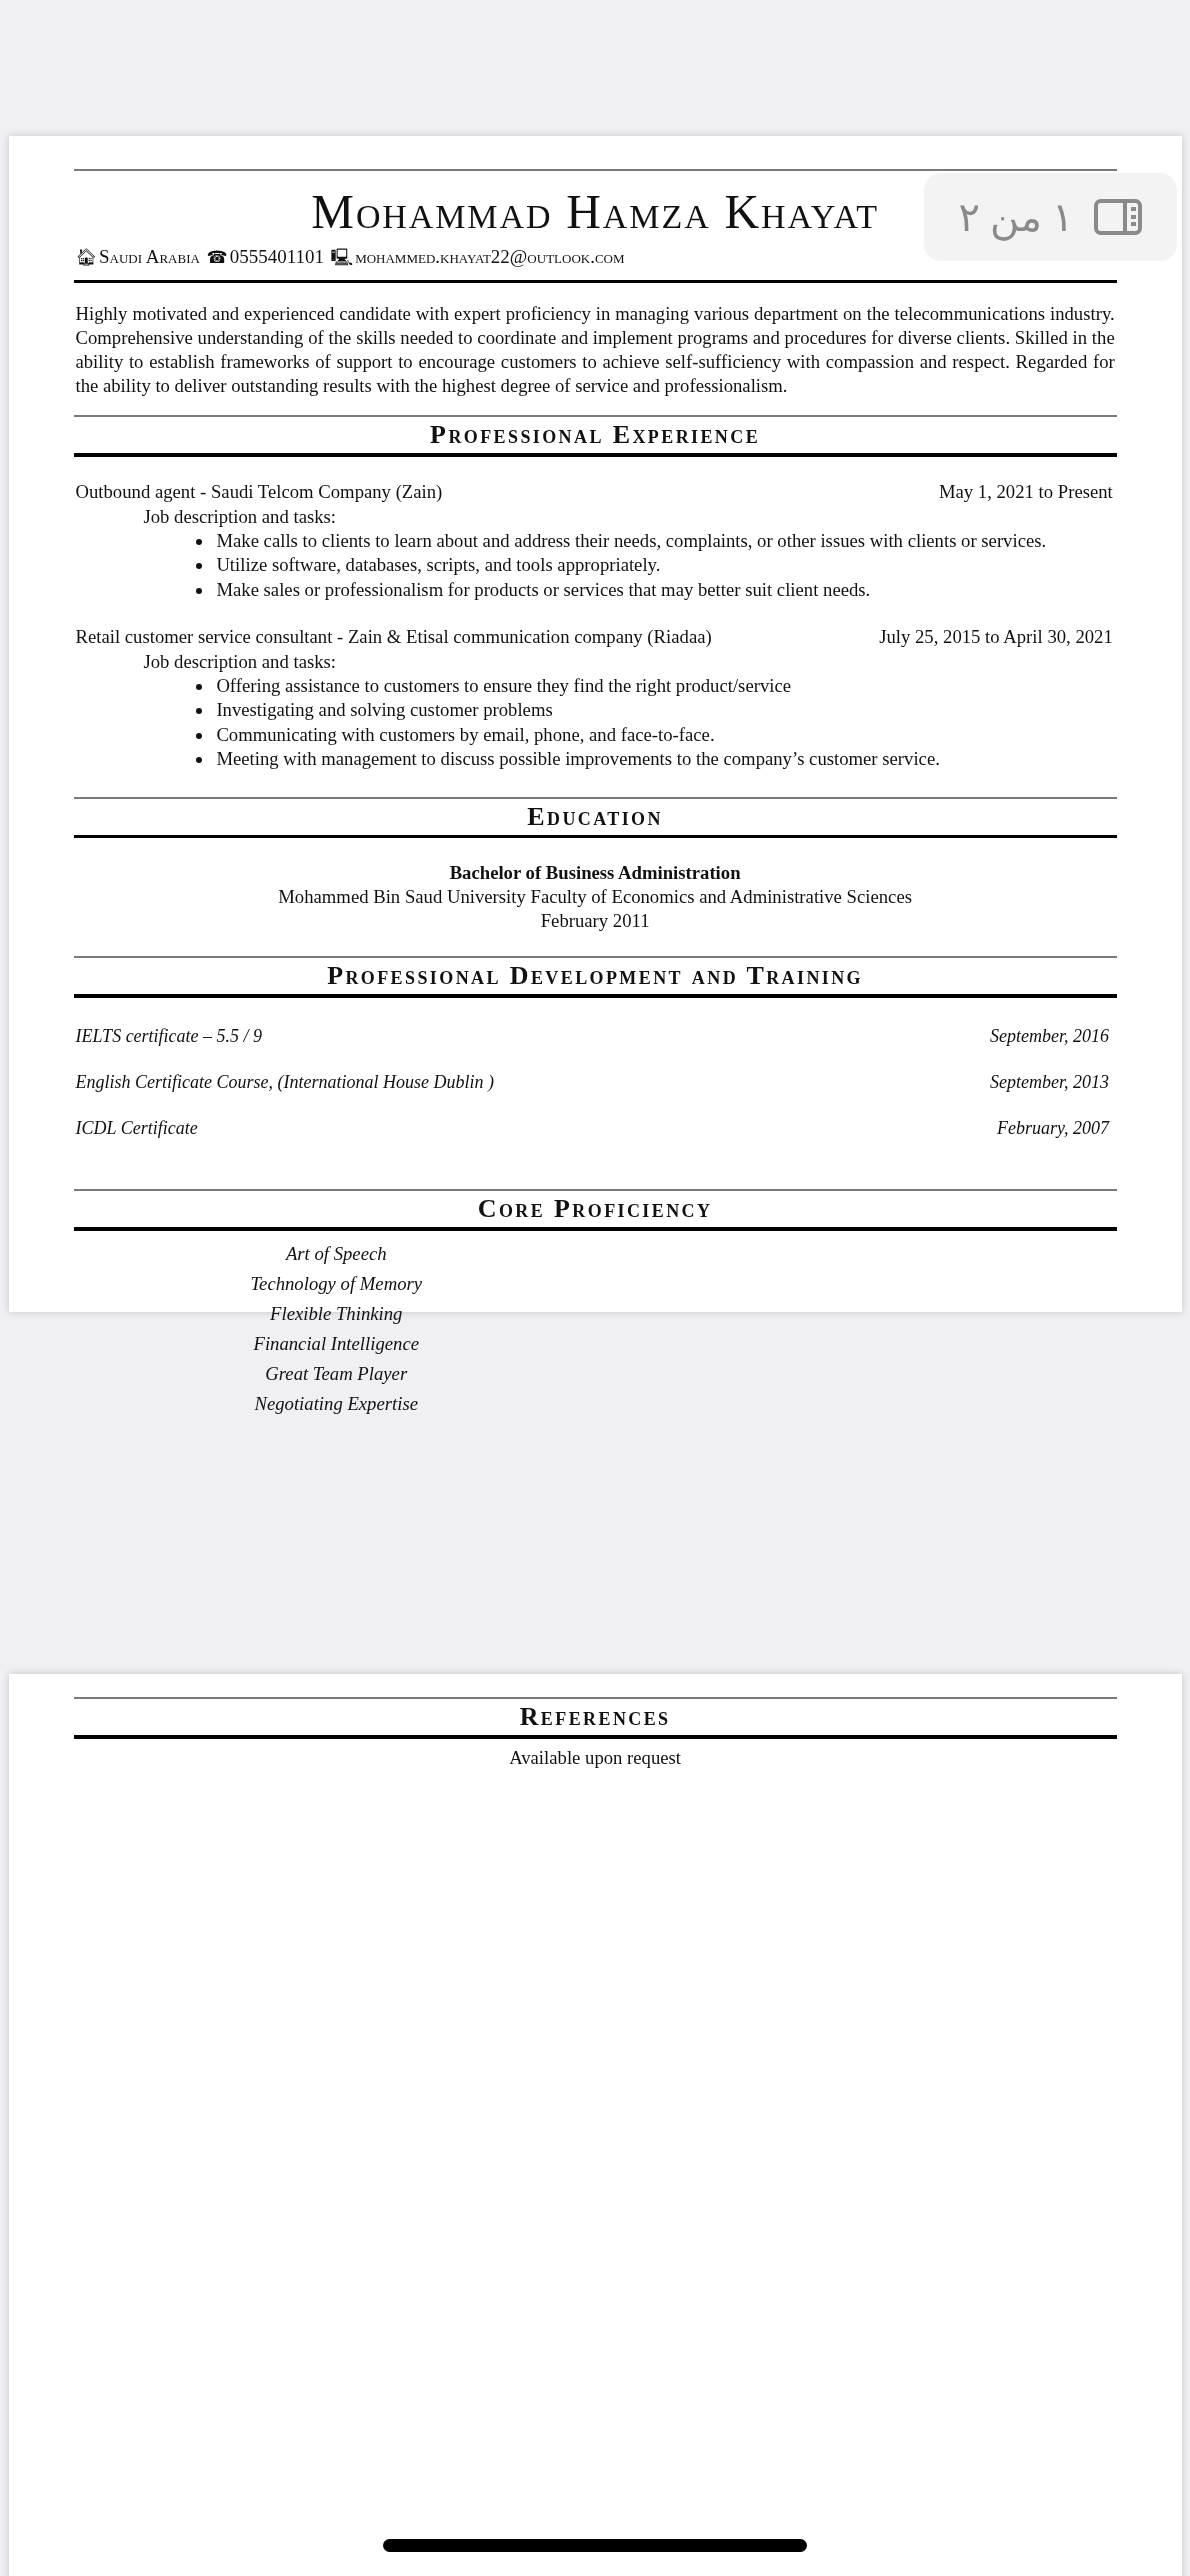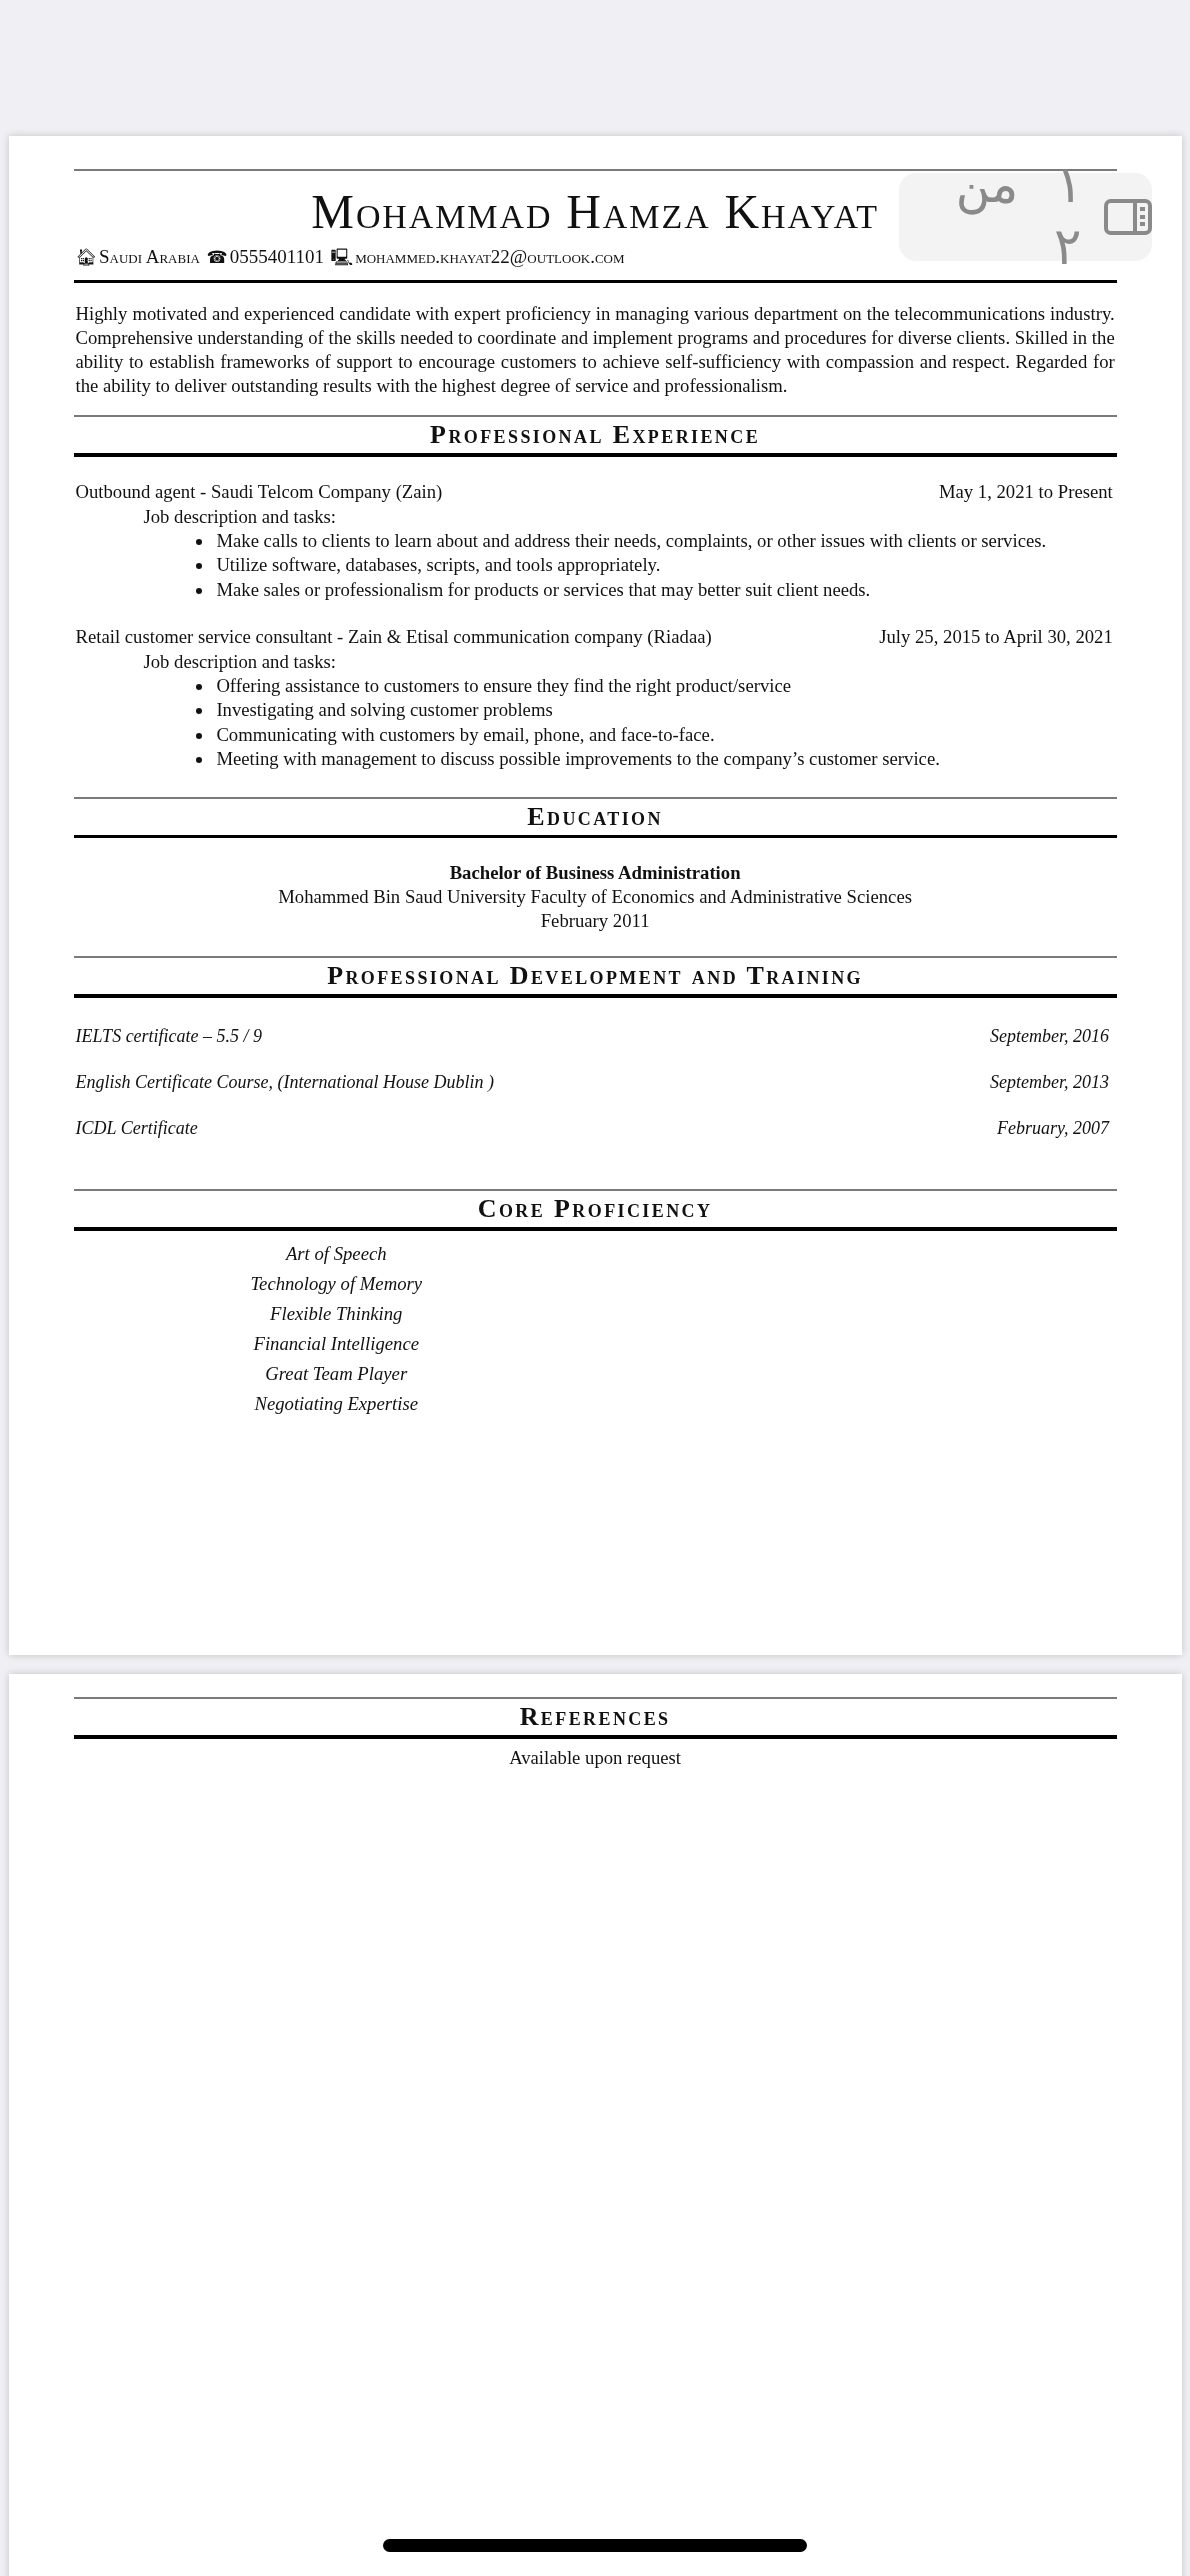--- a/index.html
+++ b/index.html
@@ -7,21 +7,21 @@
     width:1190px; height:2576px; overflow:hidden;
     background:#efeff4;
     font-family:"Liberation Serif", "DejaVu Serif", serif;
     color:#111;
     position:relative;
   }
   .page {
     position:absolute; left:8.6px; width:1173px; background:#fff;
     box-shadow:0 0 7.7px rgba(0,0,0,0.18);
   }
-  #page1 { top:136px; height:1519px; }
+  #page1 { top:136px; height:1176px; }
   #page2 { top:1674px; height:920px; }
   .content { position:absolute; left:65px; width:1043px; }
   .rule-thin { height:1.9px; background:#7a7a7a; }
   .rule-thick { height:3.8px; background:#000; }
   .name {
     text-align:center; font-size:48px; font-variant:small-caps; letter-spacing:1.9px;
     margin-top:13.4px; line-height:56px; font-weight:normal;
   }
   .contact {
     font-size:19px; font-variant:small-caps; line-height:25px; margin-top:3.8px; margin-bottom:9.6px;
@@ -42,24 +42,24 @@
   .edu { text-align:center; font-size:18.7px; line-height:24px; margin-top:23px; }
   .edu .deg { font-weight:bold; }
   .edu + .edu { margin-top:23px; }
   .train { font-size:18px; font-style:italic; margin:1.9px 7.7px 0 1.9px; }
   .train-row { display:flex; justify-content:space-between; height:46px; align-items:center; }
   .skills { display:grid; grid-template-columns:1fr 1fr; font-size:18.7px; line-height:30px; margin-top:7.7px; text-align:center; }
   .skills .col { padding-left:0;font-style:italic; }
   .skills .col:first-child { margin-left:-48px; }
   .skills .col:last-child { margin-left:3.8px; }
   .badge {
-    position:absolute; left:899px; top:173px; width:253px; height:88px; border-radius:17px;
+    position:absolute; left:924px; top:173px; width:253px; height:88px; border-radius:17px;
     background:rgba(242,242,242,0.93);
     display:flex; align-items:center; justify-content:center; gap:21px;
-    color:#8a8a8a; font-size:51px; font-family:Liberation Mono, monospace;
+    color:#8a8a8a; font-size:40px; font-family:Liberation Serif, serif;
   }
   .badge .pgicon {
     width:48px; height:36px; border:4.8px solid #8a8a8a; border-radius:6.7px; position:relative; box-sizing:border-box;
   }
   .badge .pgicon::before {
     content:""; position:absolute; right:11.5px; top:0; bottom:0; width:3.8px; background:#8a8a8a;
   }
   .badge .pgicon::after {
     content:""; position:absolute; right:2.9px; top:3.8px; width:4.8px; height:19px;
     background:linear-gradient(#8a8a8a 0 3.8px, transparent 3.8px 7.7px, #8a8a8a 7.7px 11.5px, transparent 11.5px 15.3px, #8a8a8a 15.3px 19px);

